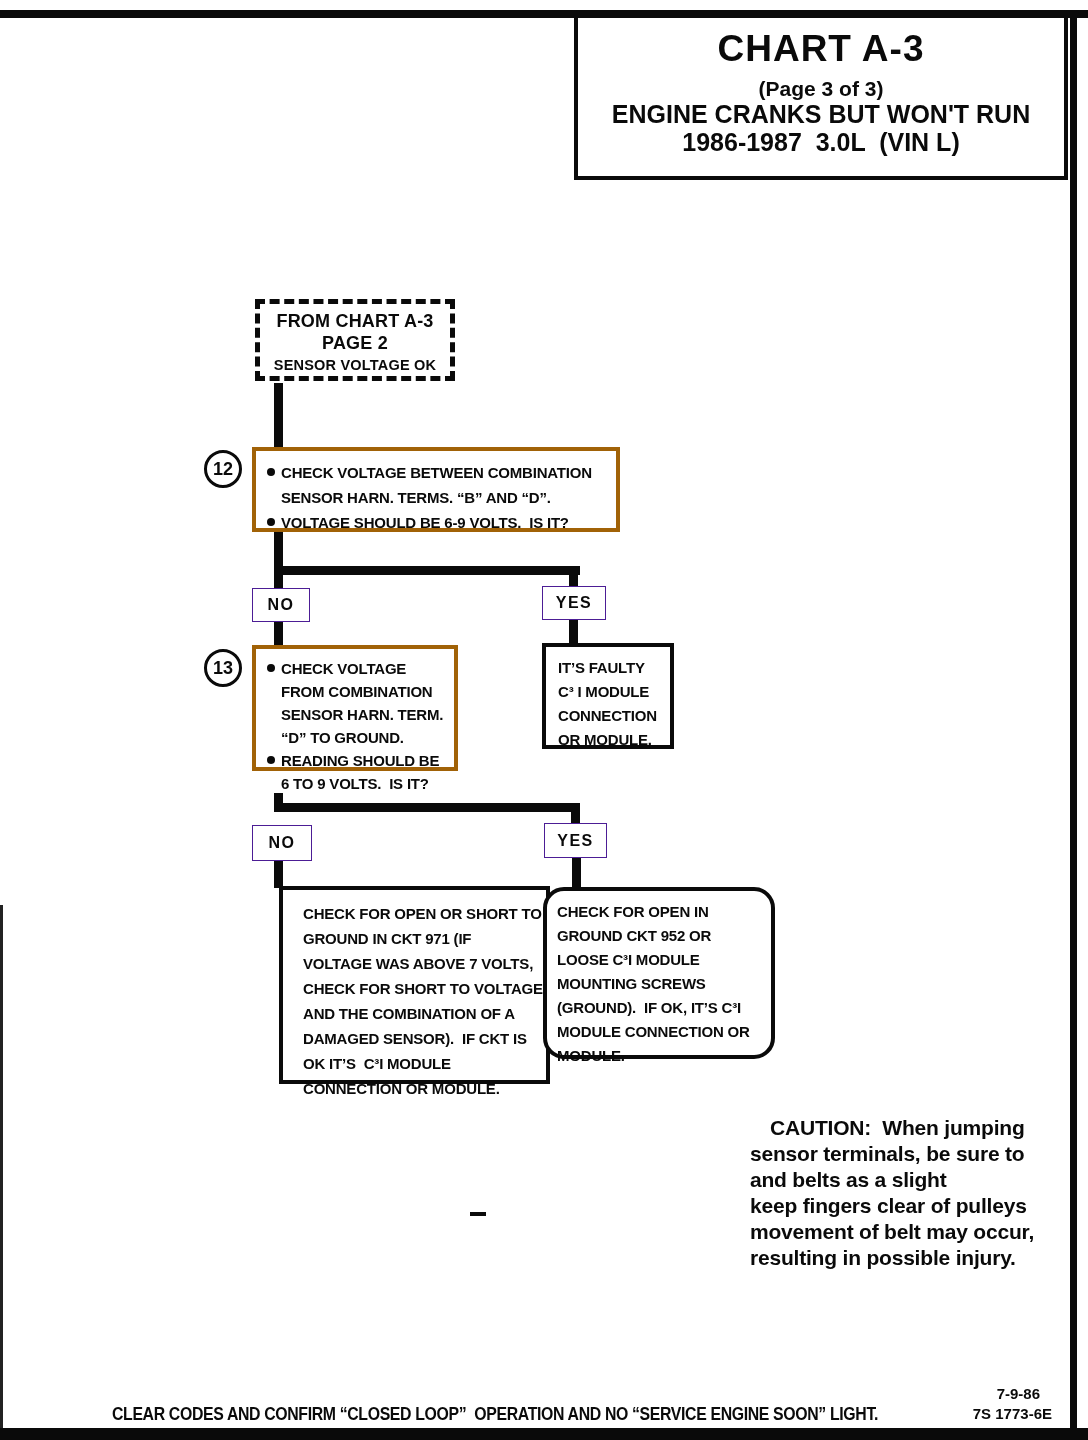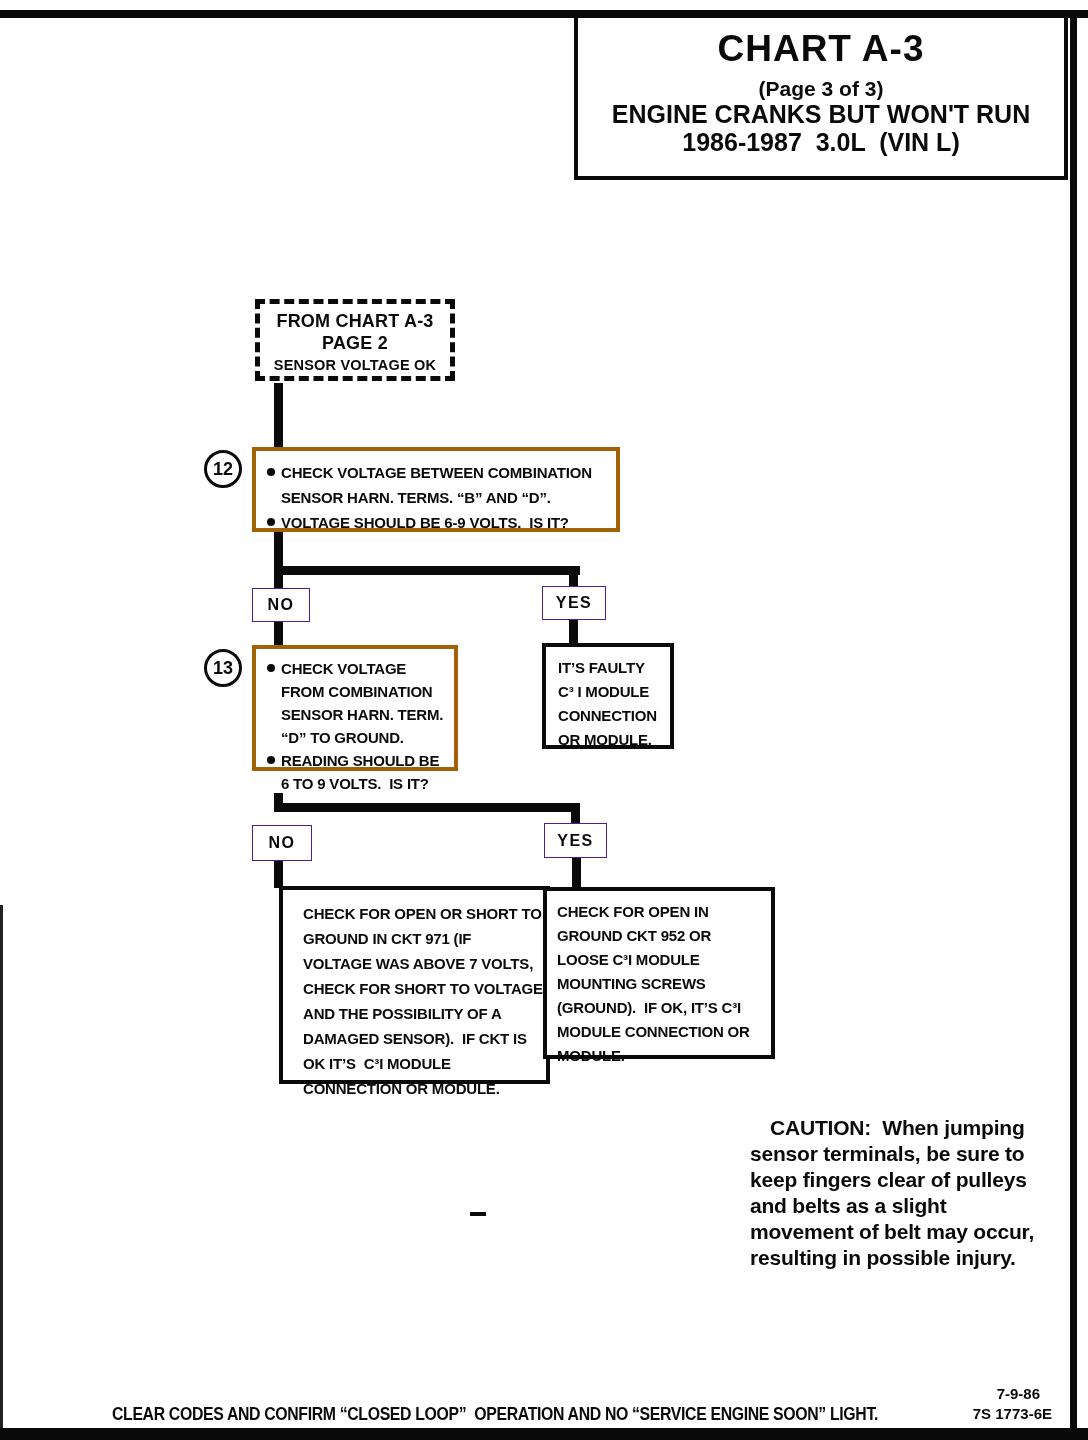--- a/index.html
+++ b/index.html
@@ -37,21 +37,21 @@
   .step12 { left:252px; top:447px; width:368px; height:85px; padding:9px 6px 0 10px; font-size:15px; line-height:25px; }
   .step13 { left:252px; top:645px; width:206px; height:126px; padding:8px 2px 0 10px; font-size:15px; line-height:23px; }
   .bullet { position:relative; padding-left:15px; letter-spacing:-.2px; }
   .bullet::before { content:""; position:absolute; left:1px; top:8px; width:8px; height:8px; border-radius:50%; background:#0a0a0a; }
   .step13 .bullet::before { top:7px; }
 
   
   .term { border:4px solid #0a0a0a; box-sizing:border-box; background:#fff; letter-spacing:-.2px; }
   .faulty { left:542px; top:643px; width:132px; height:106px; padding:9px 2px 0 12px; font-size:15px; line-height:24px; }
   .res-left { left:256px; top:886px; width:271px; height:198px; padding:11px 2px 0 20px; font-size:15px; line-height:25px;margin-left:23px; }
-  .res-right { left:543px; top:887px; width:232px; height:172px; padding:9px 2px 0 10px; font-size:15px; line-height:24px; }
+  .res-right { left:543px; top:887px; width:232px; height:172px; padding:9px 2px 0 10px; font-size:15px; line-height:24px;border-radius:21px; }
 
   
   .decision { border:1px solid #4c1d95; box-sizing:border-box; background:#fff;
     display:flex; align-items:center; justify-content:center;
     font-size:16px; letter-spacing:1.5px; }
   .no1 { left:252px; top:588px; width:58px; height:34px; }
   .yes1 { left:542px; top:586px; width:64px; height:34px; }
   .no2 { left:252px; top:825px; width:60px; height:36px; }
   .yes2 { left:544px; top:823px; width:63px; height:35px; }
 
@@ -161,40 +161,40 @@
     </div>
 
   <div class="abs decision no2">NO</div>
   <div class="abs decision yes2">YES</div>
 
   <div class="abs term res-left">
       <div class="ln">CHECK FOR OPEN OR SHORT TO</div>
       <div class="ln">GROUND IN CKT 971 (IF</div>
       <div class="ln">VOLTAGE WAS ABOVE 7 VOLTS,</div>
       <div class="ln">CHECK FOR SHORT TO VOLTAGE</div>
-      <div class="ln">AND THE POSSIBILITY OF A</div>
+      <div class="ln">AND THE COMBINATION OF A</div>
       <div class="ln">DAMAGED SENSOR).  IF CKT IS</div>
       <div class="ln">OK IT’S  C³I MODULE</div>
       <div class="ln">CONNECTION OR MODULE.</div>
     </div>
   <div class="abs term res-right">
       <div class="ln">CHECK FOR OPEN IN</div>
       <div class="ln">GROUND CKT 952 OR</div>
       <div class="ln">LOOSE C³I MODULE</div>
       <div class="ln">MOUNTING SCREWS</div>
       <div class="ln">(GROUND).  IF OK, IT’S C³I</div>
       <div class="ln">MODULE CONNECTION OR</div>
       <div class="ln">MODULE.</div>
     </div>
 
   <div class="abs caution">
       <div class="ln">CAUTION:  When jumping</div>
       <div class="ln">sensor terminals, be sure to</div>
+      <div class="ln">and belts as a slight</div>
       <div class="ln">keep fingers clear of pulleys</div>
-      <div class="ln">and belts as a slight</div>
       <div class="ln">movement of belt may occur,</div>
       <div class="ln">resulting in possible injury.</div>
     </div>
 
   <div class="abs footer-instr">CLEAR CODES AND CONFIRM “CLOSED LOOP”  OPERATION AND NO “SERVICE ENGINE SOON” LIGHT.</div>
   <div class="abs footer-right">
     <div class="footer-date">7-9-86</div>
     <div>7S 1773-6E</div>
   </div>
 

